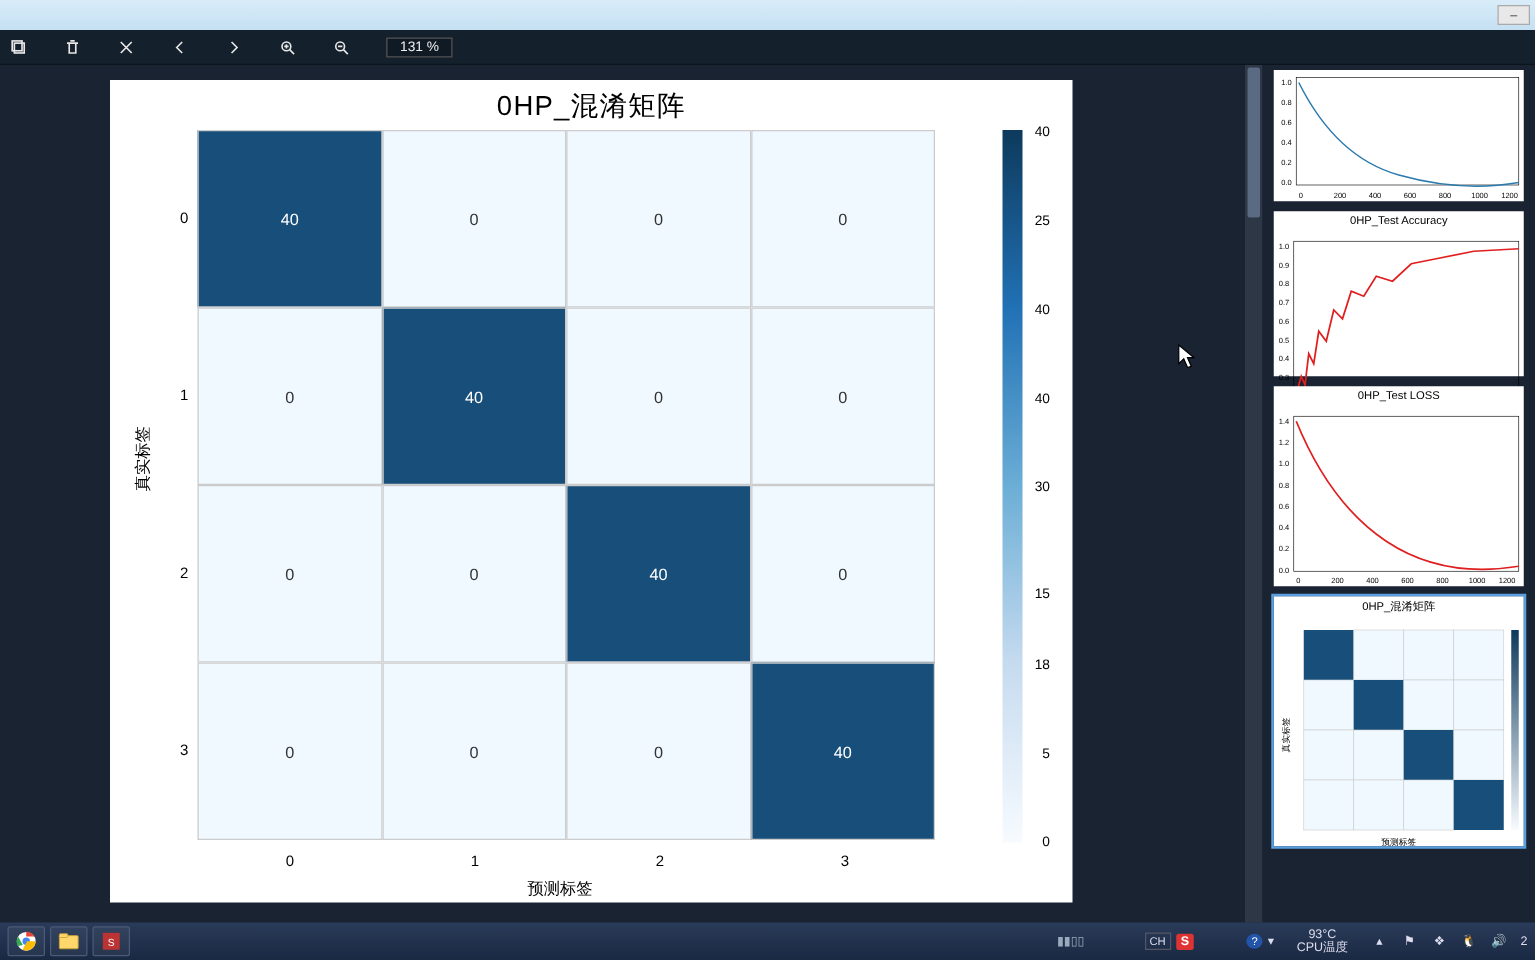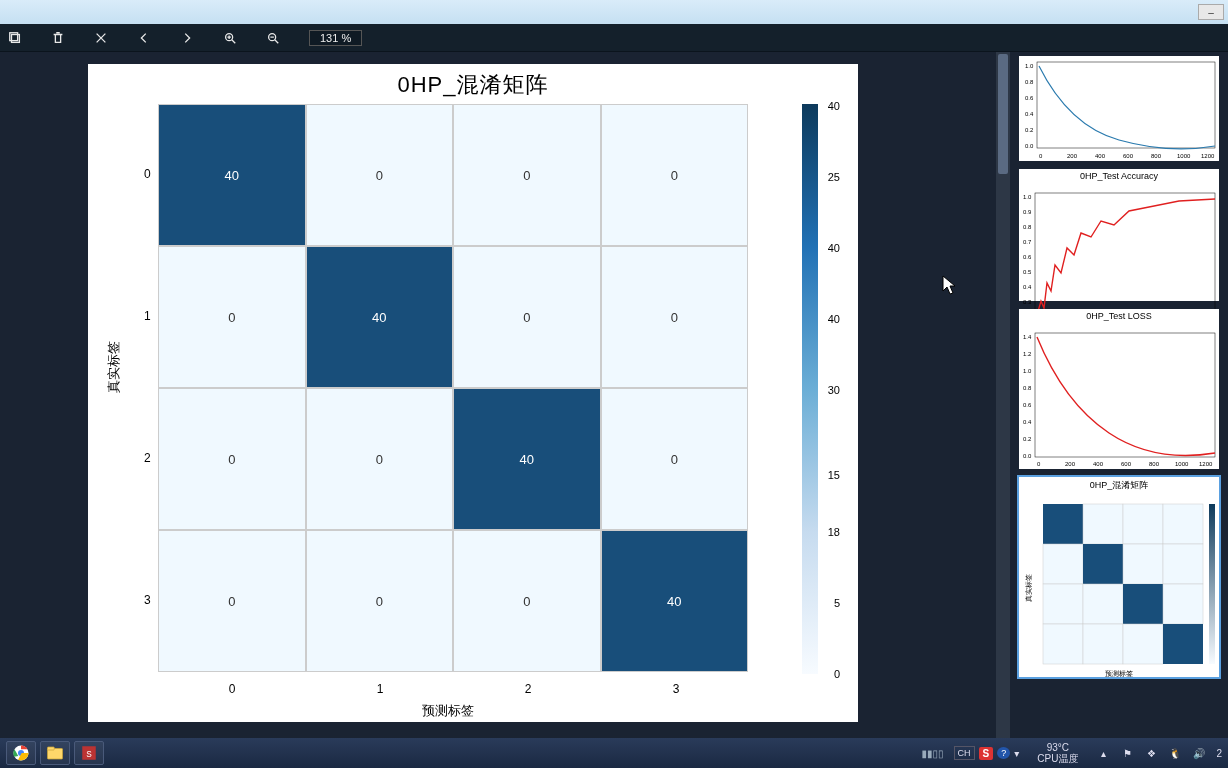--- a/index.html
+++ b/index.html
@@ -82,21 +82,21 @@
   position:absolute; left:0; right:0; bottom:0; height:30px;
   background:linear-gradient(#2a3b5a,#1a2942);
   display:flex; align-items:center; padding:0 6px;
   color:#dde; font-size:10px;
 }
 .tb-app { width:30px; height:24px; margin-right:4px; border:1px solid #4a5a7a; border-radius:2px; display:flex; align-items:center; justify-content:center; background:rgba(255,255,255,0.05); }
 .tb-right { margin-left:auto; display:flex; align-items:center; gap:10px; }
 .tray-icon { width:14px; height:14px; display:flex; align-items:center; justify-content:center; }
 .temp-box { text-align:center; line-height:1.1; font-size:10px; margin:0 8px;}
 .ime { display:flex; gap:4px; align-items:center; }
-.ime-box { padding:1px 3px; border:1px solid #556; font-size:9px; }
+.ime-box { padding:1px 3px; border:1px solid #556; font-size:9px;margin-left:38px; }
 .ime-s { background:#d33; color:#fff; border:none; padding:1px 4px; border-radius:2px; font-weight:bold; }
 
 .scrollbar-v {
   position:absolute; right:218px; top:52px; width:14px; bottom:30px;
   background:#2d3746;
 }
 .scrollbar-thumb { width:10px; margin:2px; height:120px; background:#5a6a82; border-radius:2px; }
 </style>
 </head>
 <body>

